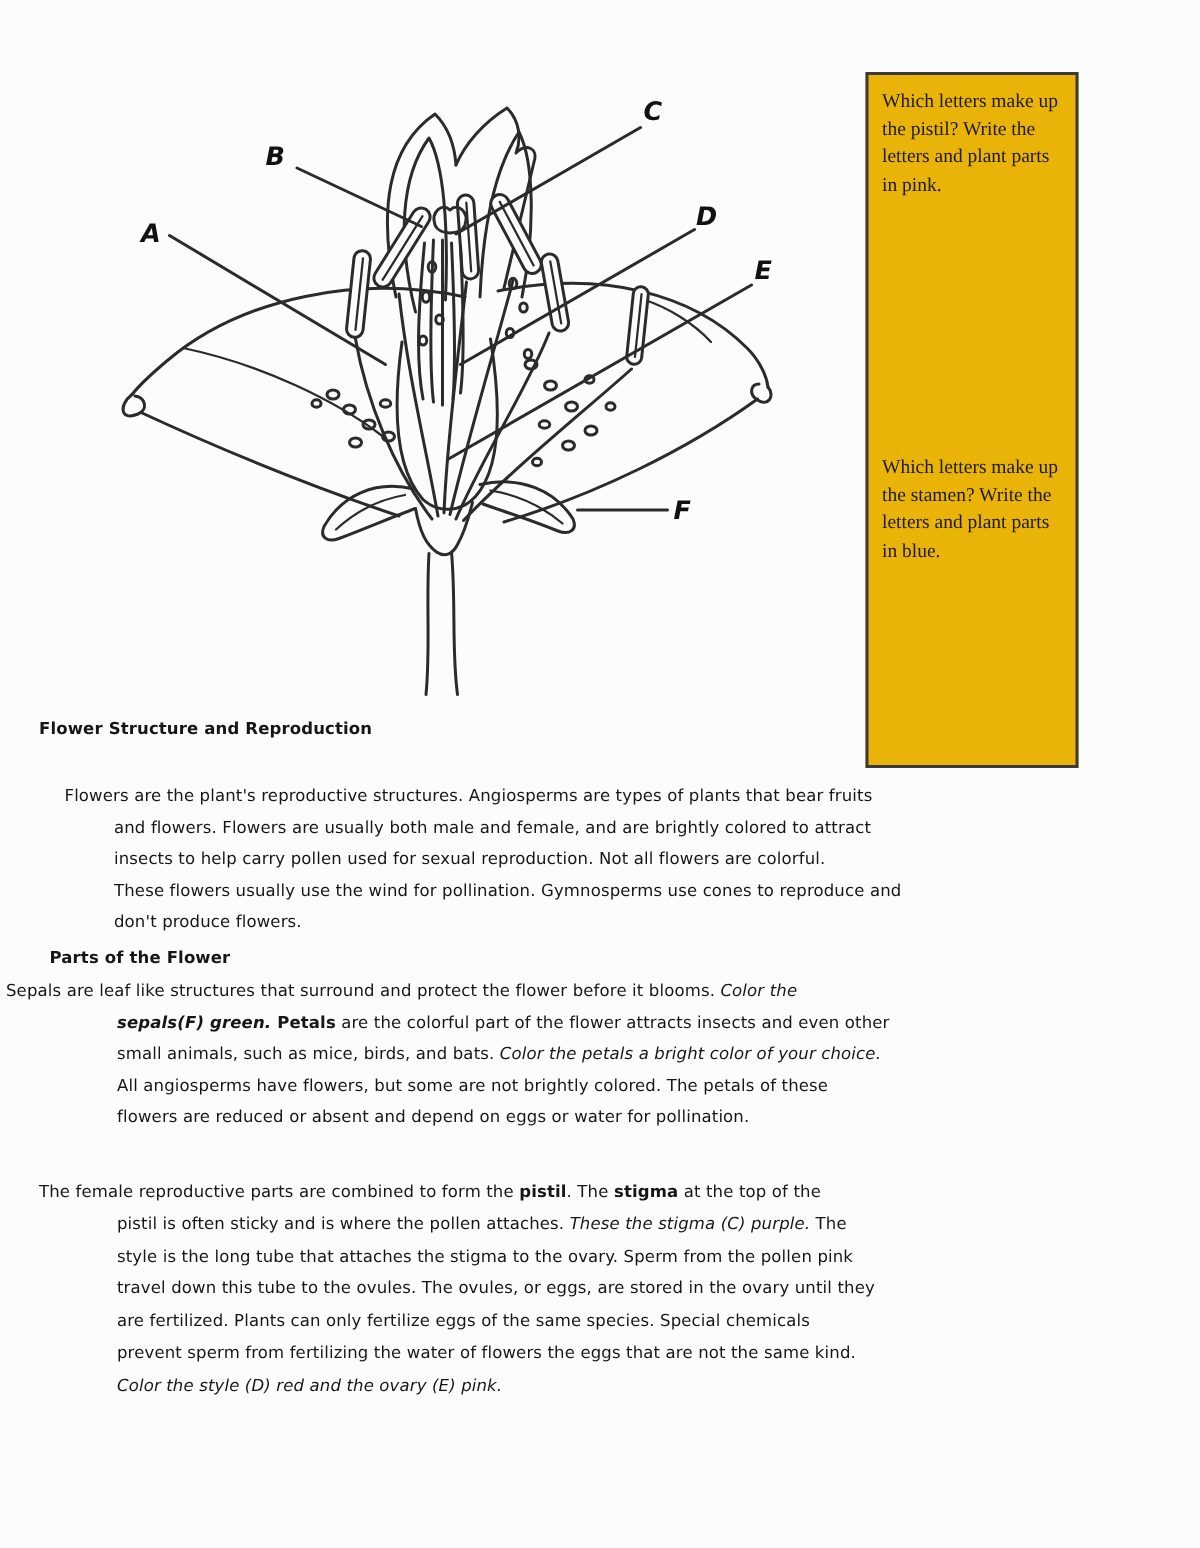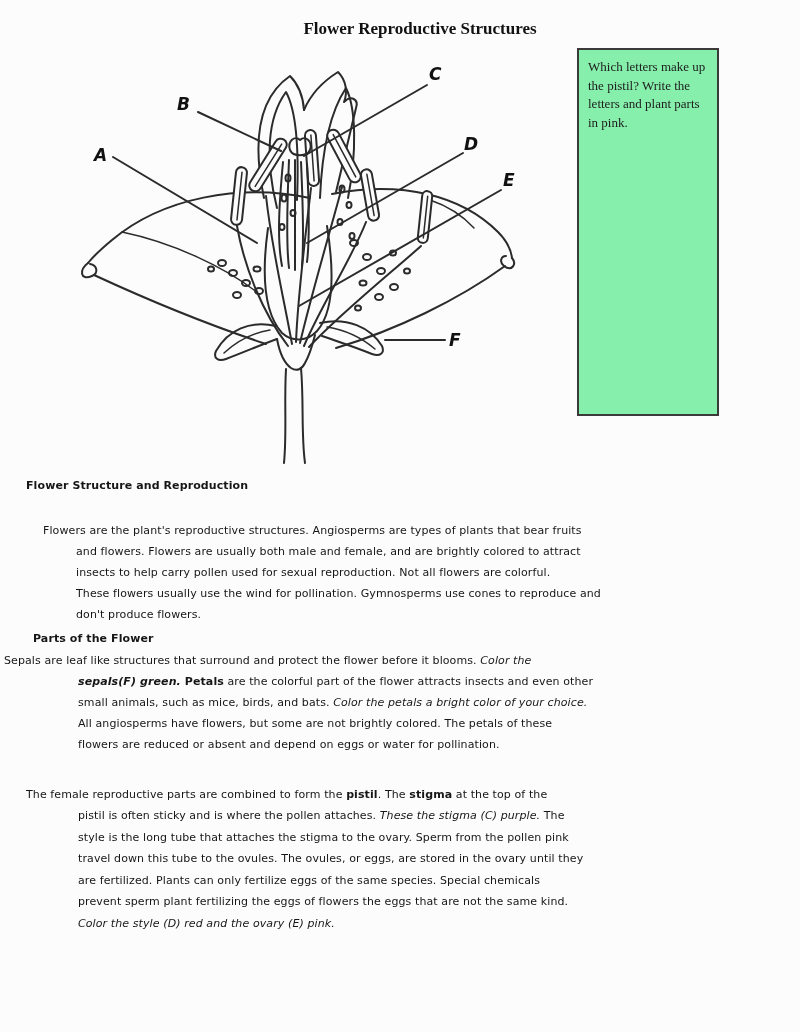--- a/index.html
+++ b/index.html
@@ -18,22 +18,22 @@
     fill:none; stroke:#2b2b2b; stroke-width:2; stroke-linecap:round; stroke-linejoin:round;
   }
   .diagram .thin{ stroke-width:1.5; }
   .diagram .leader{ stroke-width:1.8; }
   .diagram .anther rect{ fill:#fcfcfc; }
   .diagram text{
     fill:#111; stroke:none; font-family:"DejaVu Sans", sans-serif;
     font-weight:bold; font-style:italic; font-size:17px;
   }
   .qbox{
-    position:absolute; left:577px; top:48px; width:142px; height:368px;
-    border:2px solid #3a3a3a; background:#86efac; box-sizing:border-box;
+    position:absolute; left:577px; top:48px; width:142px; height:464px;
+    border:2px solid #3a3a3a; background:#eab308; box-sizing:border-box;
   }
   .qbox .q{
     position:absolute; left:9px; right:5px;
     font-family:"Liberation Serif", serif; font-size:13px; line-height:18.5px; color:#1c1c1c;
   }
   .qbox .q1{ top:8px; }
   .qbox .q2{ top:252px; }
   .tl{
     position:absolute; white-space:nowrap;
     font-size:11px; color:#161616; letter-spacing:0.1px;
@@ -41,21 +41,20 @@
   .r-n{ font-weight:normal; }
   .r-b{ font-weight:bold; }
   .r-i{ font-style:italic; }
   .r-bi{ font-style:italic; font-weight:bold; }
 </style>
 </head>
 <body>
 
 <div class="page">
 
-  <div class="title">Flower Reproductive Structures</div>
 
   <svg class="diagram" viewBox="55 48 520 424" xmlns="http://www.w3.org/2000/svg">
 
     <g>
       <path d="M 264 198 C 252 140 258 98 290 76 C 298 84 303 96 304 110"></path>
       <path d="M 304 110 C 310 96 322 82 338 72 C 346 80 348 92 344 102 C 351 95 359 99 356 108 C 350 134 342 166 336 192"></path>
       <path d="M 277 208 C 265 160 267 118 286 92 C 296 110 299 152 297 200"></path>
       <path d="M 320 198 C 322 150 330 112 346 88 C 356 108 357 152 348 198"></path>
     </g>
 
@@ -170,37 +169,38 @@
     <text x="94" y="161">A</text>
     <text x="177" y="110">B</text>
     <text x="429" y="80">C</text>
     <text x="464" y="150">D</text>
     <text x="503" y="186">E</text>
     <text x="449" y="346">F</text>
   </svg>
 
   <div class="qbox">
     <div class="q q1">Which letters make up the pistil? Write the letters and plant parts in pink.</div>
+    <div class="q q2">Which letters make up the stamen? Write the letters and plant parts in blue.</div>
   </div>
 
   <div id="body-lines">
       <div class="tl" style="top: 479px; left: 26px;"><span class="r-b">Flower Structure and Reproduction</span></div>
       <div class="tl" style="top: 524px; left: 26px; margin-left: 17px;"><span class="r-n">Flowers are the plant's reproductive structures.  Angiosperms are types of plants that bear fruits</span></div>
       <div class="tl" style="top: 545px; left: 76px;"><span class="r-n">and flowers.  Flowers are usually both male and female, and are brightly colored to attract</span></div>
       <div class="tl" style="top: 566px; left: 76px;"><span class="r-n">insects to help carry pollen used for sexual reproduction.  Not all flowers are colorful.</span></div>
       <div class="tl" style="top: 587px; left: 76px;"><span class="r-n">These flowers usually use the wind for pollination. Gymnosperms use cones to reproduce and</span></div>
       <div class="tl" style="top: 608px; left: 76px;"><span class="r-n">don't produce flowers.</span></div>
       <div class="tl" style="top: 632px; left: 33px;"><span class="r-b">Parts of the Flower</span></div>
       <div class="tl" style="top: 654px; left: 4px;"><span class="r-n">Sepals are leaf like structures that surround and protect the flower before it blooms.  </span><span class="r-i">Color the</span></div>
       <div class="tl" style="top: 675px; left: 78px;"><span class="r-bi">sepals(F) green. </span><span class="r-b">Petals</span><span class="r-n"> are the colorful part of the flower attracts insects and even other</span></div>
       <div class="tl" style="top: 696px; left: 78px;"><span class="r-n">small animals, such as mice, birds, and bats.  </span><span class="r-i">Color the petals a bright color of your choice.</span></div>
       <div class="tl" style="top: 717px; left: 78px;"><span class="r-n">All angiosperms have flowers, but some are not brightly colored.  The petals of these</span></div>
       <div class="tl" style="top: 738px; left: 78px;"><span class="r-n">flowers are reduced or absent and depend on eggs or water for pollination.</span></div>
       <div class="tl" style="top: 788px; left: 26px;"><span class="r-n">The female reproductive parts are combined to form the </span><span class="r-b">pistil</span><span class="r-n">.   The </span><span class="r-b">stigma</span><span class="r-n"> at the top of the</span></div>
       <div class="tl" style="top: 809px; left: 78px;"><span class="r-n">pistil is often sticky and is where the pollen attaches.  </span><span class="r-i">These the stigma (C) purple.</span><span class="r-n">  The</span></div>
       <div class="tl" style="top: 831px; left: 78px;"><span class="r-n">style is the long tube that attaches the stigma to the ovary.  Sperm from the pollen pink</span></div>
       <div class="tl" style="top: 852px; left: 78px;"><span class="r-n">travel down this tube to the ovules.  The ovules, or eggs, are stored in the ovary until they</span></div>
       <div class="tl" style="top: 874px; left: 78px;"><span class="r-n">are fertilized.  Plants can only fertilize eggs of the same species.  Special chemicals</span></div>
-      <div class="tl" style="top: 895px; left: 78px;"><span class="r-n">prevent sperm plant fertilizing the eggs of flowers the eggs that are not the same kind.</span></div>
+      <div class="tl" style="top: 895px; left: 78px;"><span class="r-n">prevent sperm from fertilizing the water of flowers the eggs that are not the same kind.</span></div>
       <div class="tl" style="top: 917px; left: 78px;"><span class="r-i">Color the style (D) red and the ovary (E) pink.</span></div>
     </div>
 
 </div>
 
 </body></html>

